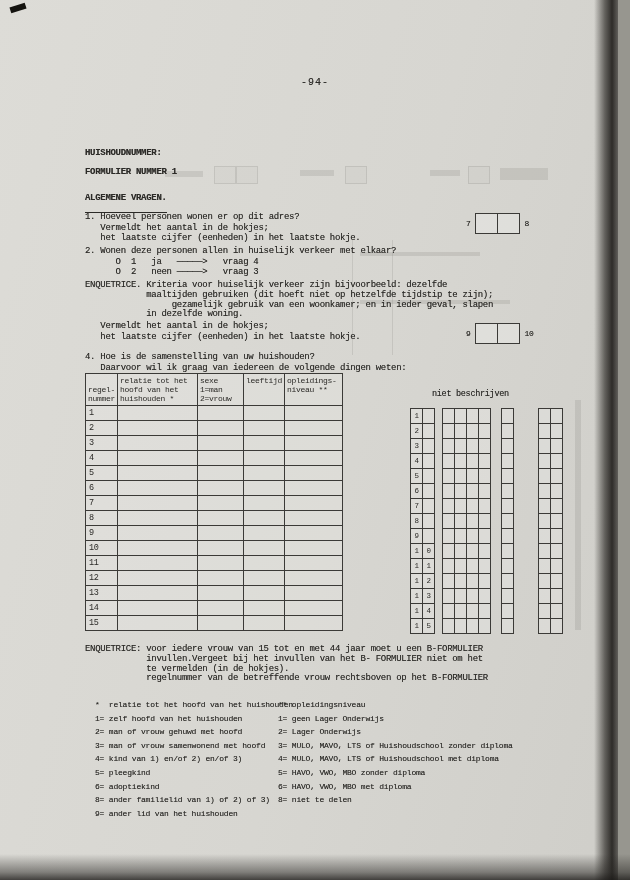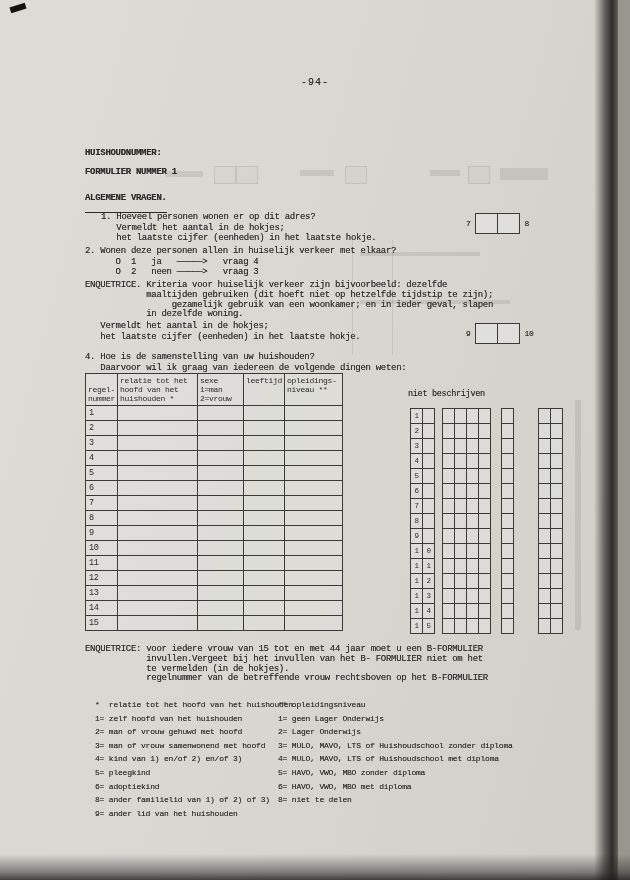--- a/index.html
+++ b/index.html
@@ -75,21 +75,21 @@
   <div class="ghost gbar abs" style="left:575px;top:400px;width:6px;height:230px;"></div>
 
   <div class="abs pagenum txt">-94-</div>
 
   <div class="abs txt b" style="left:85px;top:140px;margin-top:8px;">HUISHOUDNUMMER:</div>
   <div class="abs txt b" style="left:85px;top:167px;">FORMULIER NUMMER 1</div>
   <div class="abs" style="left:85px;top:193px;">
     <span class="txt b section-title">ALGEMENE VRAGEN.</span>
   </div>
 
-  <div class="abs" style="left:85px;top:212px;margin-left:16px;">
+  <div class="abs" style="left:85px;top:212px;">
     <div class="pre txt">1. Hoeveel personen wonen er op dit adres?</div>
     <div class="pre txt">   Vermeldt het aantal in de hokjes;</div>
     <div class="pre txt">   het laatste cijfer (eenheden) in het laatste hokje.</div>
   </div>
   <div class="abs boxrow" style="left:461px;top:213px;">
     <span class="digit">7</span>
     <span class="vbox"></span>
     <span class="vbox"></span>
     <span class="digit">8</span>
   </div>
@@ -248,21 +248,21 @@
         <tr>
           <td>15</td>
           <td></td>
           <td></td>
           <td></td>
           <td></td>
         </tr>
       </tbody>
   </table>
 
-  <div class="abs rlabel txt" style="left:408px;top:389px;text-align:right;">niet beschrijven</div>
+  <div class="abs rlabel txt" style="left:432px;top:389px;text-align:right;">niet beschrijven</div>
   <div class="abs" style="left:411px;top:408px;">
       <div class="rrow">
         <div class="sbox">1</div>
         <div class="sbox"></div>
         <div class="sbox gap7"></div>
         <div class="sbox"></div>
         <div class="sbox"></div>
         <div class="sbox"></div>
         <div class="sbox gap9"></div>
         <div class="sbox gap22"></div>

